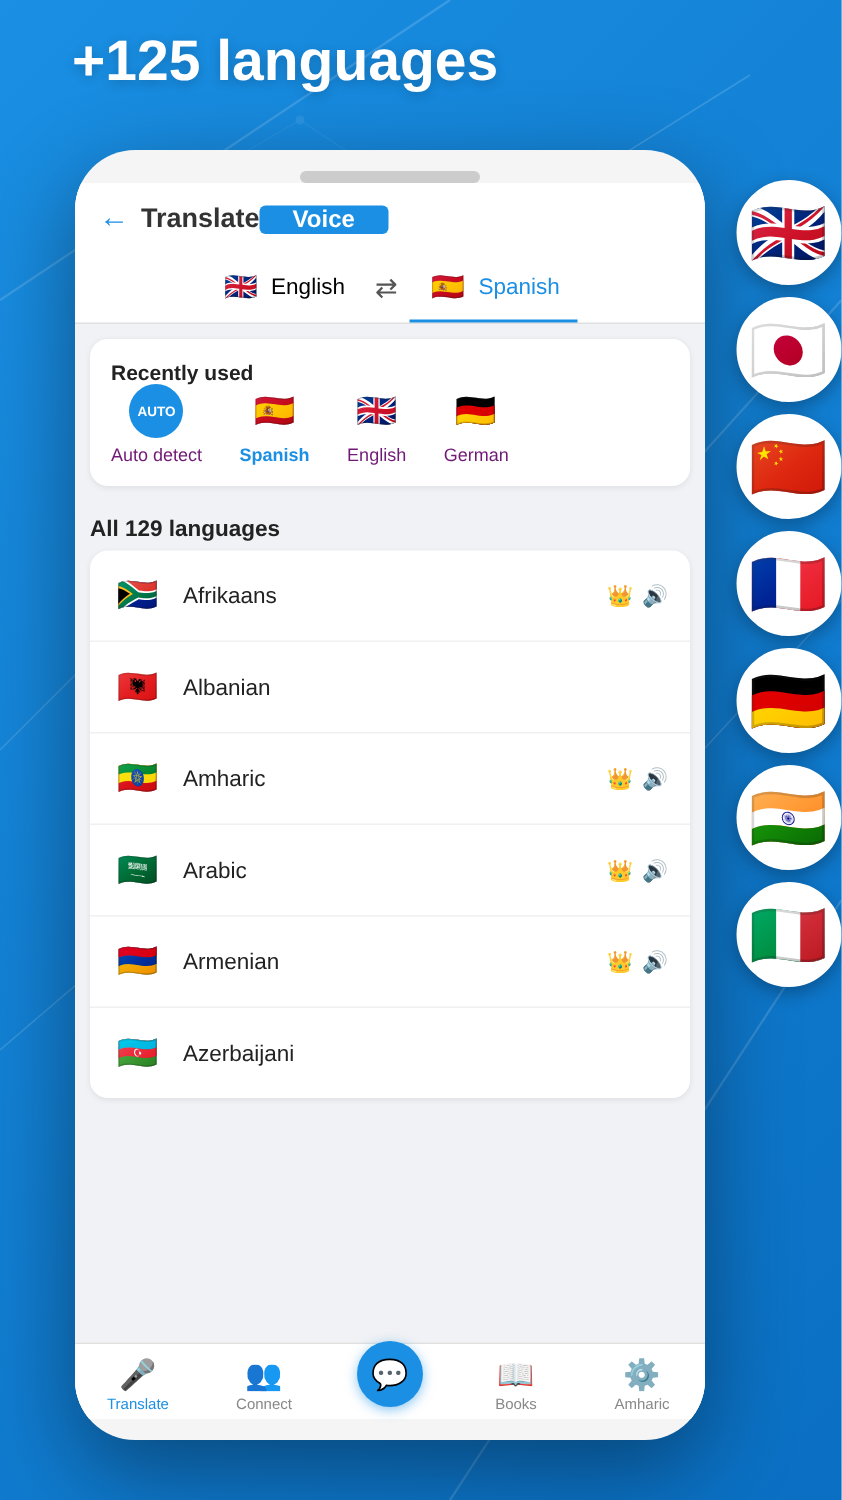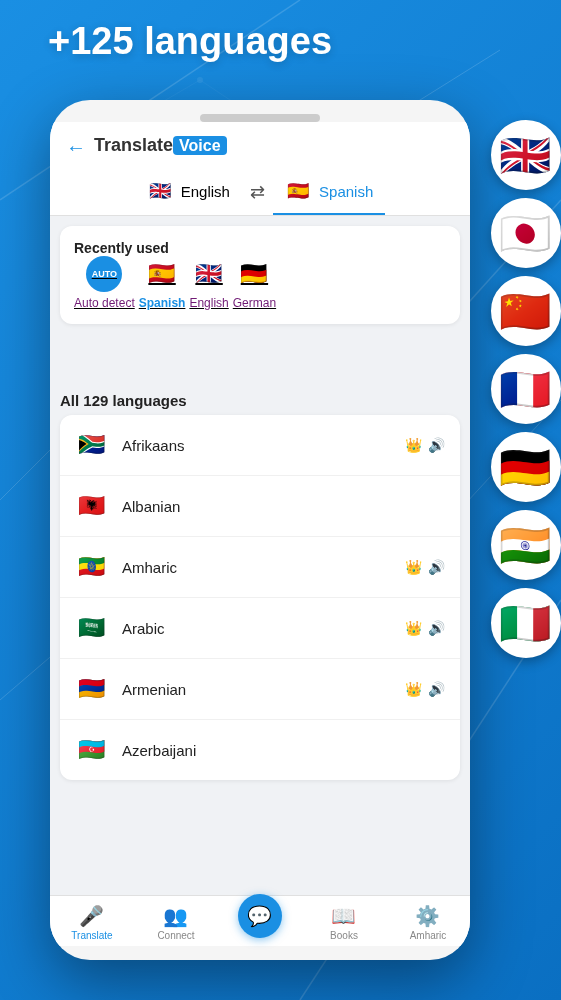--- a/index.html
+++ b/index.html
@@ -92,21 +92,21 @@
     .app-title {
       font-size: 18px;
       font-weight: 600;
     }
     .app-title-translate {
       color: #333;
     }
     .app-title-voice {
       background: #1a8fe3;
       color: white;
-      padding: 1px 6px;
+      padding: 1px 22px;
       border-radius: 4px;
       font-size: 16px;
     }
 
     
     .lang-selector {
       display: flex;
       align-items: center;
       justify-content: center;
       gap: 8px;
@@ -162,22 +162,21 @@
       padding: 14px;
       box-shadow: 0 1px 4px rgba(0,0,0,0.08);
     }
     .recently-used h3 {
       font-size: 14px;
       font-weight: 700;
       color: #222;
     }
     .recent-langs {
       display: flex;
-      gap: 4px;
-      text-decoration: underline;
+      gap: 25px;
     }
     .recent-lang-item {
       display: flex;
       flex-direction: column;
       align-items: center;
       gap: 4px;
       cursor: pointer;
     }
     .recent-lang-item span.lname {
       font-size: 12px;
@@ -203,21 +202,20 @@
 
     
     .all-langs {
       padding: 10px 10px 4px;
     }
     .all-langs h3 {
       font-size: 15px;
       font-weight: 700;
       color: #222;
       margin-bottom: 6px;
-      margin-top: 48px;
     }
 
     .lang-list {
       background: white;
       border-radius: 12px;
       overflow: hidden;
       box-shadow: 0 1px 4px rgba(0,0,0,0.08);
     }
 
     .lang-list-item {

